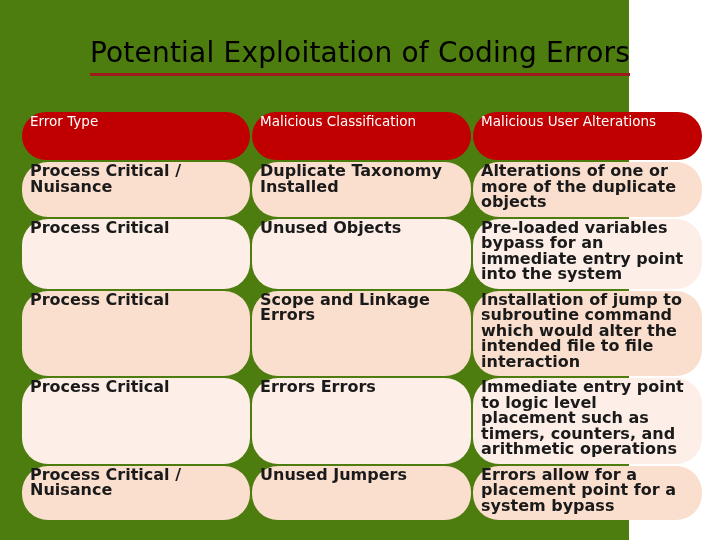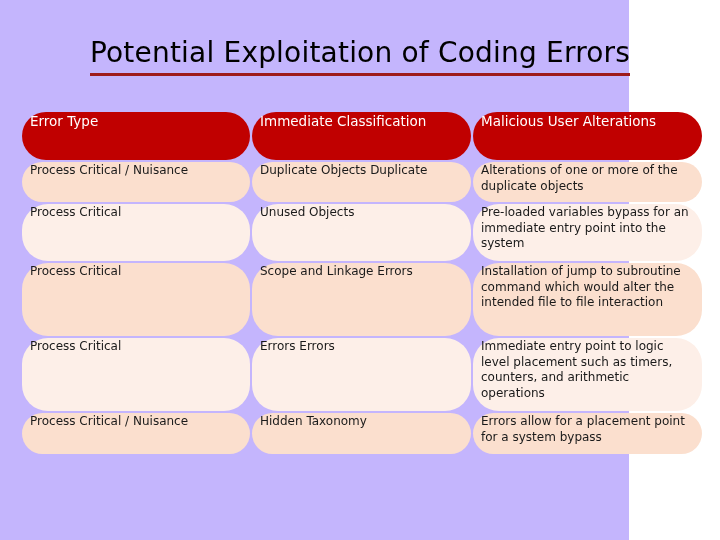--- a/index.html
+++ b/index.html
@@ -11,21 +11,21 @@
     height: 540px;
     background: #ffffff;
     font-family: "DejaVu Sans", sans-serif;
     overflow: hidden;
   }
 
   .slide {
     position: relative;
     width: 629px;
     height: 540px;
-    background: #c4b5fd;
+    background: #4d7c0f;
   }
 
   
   .title-wrap {
     position: absolute;
     left: 0;
     top: 36px;
     width: 720px;
     text-align: center;
   }
@@ -72,24 +72,24 @@
     background: #C00000;
     color: #ffffff;
     font-size: 13.5px;
     font-weight: 400;
     line-height: 17px;
     height: 40px;
     padding-top: 6px;
   }
 
   tbody td {
-    font-size: 12px;
+    font-size: 16px;
     line-height: 15.5px;
     color: #1a1a1a;
-    font-weight: 400;
+    font-weight: 700;
     margin-left: 28px;
   }
   tbody tr.row-odd td  { background: #FBDFCE; }
   tbody tr.row-even td { background: #FDEFE8; }
 
   
   tbody tr.r1 td { height: 32px; }
   tbody tr.r2 td { height: 49px; }
   tbody tr.r3 td { height: 65px; }
   tbody tr.r4 td { height: 65px; }
@@ -107,47 +107,47 @@
   <div class="table-wrap">
     <table class="data-table">
       <colgroup>
         <col class="col-type">
         <col class="col-taxon">
         <col class="col-opp">
       </colgroup>
       <thead>
         <tr>
           <th>Error Type</th>
-          <th>Immediate Classification</th>
+          <th>Malicious Classification</th>
           <th>Malicious User Alterations</th>
         </tr>
       </thead>
       <tbody>
         <tr class="row-odd r1">
           <td>Process Critical / Nuisance</td>
-          <td>Duplicate Objects Duplicate</td>
+          <td>Duplicate Taxonomy Installed</td>
           <td>Alterations of one or more of the duplicate objects</td>
         </tr>
         <tr class="row-even r2">
           <td>Process Critical</td>
           <td>Unused Objects</td>
           <td>Pre-loaded variables bypass for an immediate entry point into the system</td>
         </tr>
         <tr class="row-odd r3">
           <td>Process Critical</td>
           <td>Scope and Linkage Errors</td>
           <td>Installation of jump to subroutine command which would alter the intended file to file interaction</td>
         </tr>
         <tr class="row-even r4">
           <td>Process Critical</td>
           <td>Errors Errors</td>
           <td>Immediate entry point to logic level placement such as timers, counters, and arithmetic operations</td>
         </tr>
         <tr class="row-odd r5">
           <td>Process Critical / Nuisance</td>
-          <td>Hidden Taxonomy</td>
+          <td>Unused Jumpers</td>
           <td>Errors allow for a placement point for a system bypass</td>
         </tr>
       </tbody>
     </table>
   </div>
 
 </div>
 
 </body></html>

